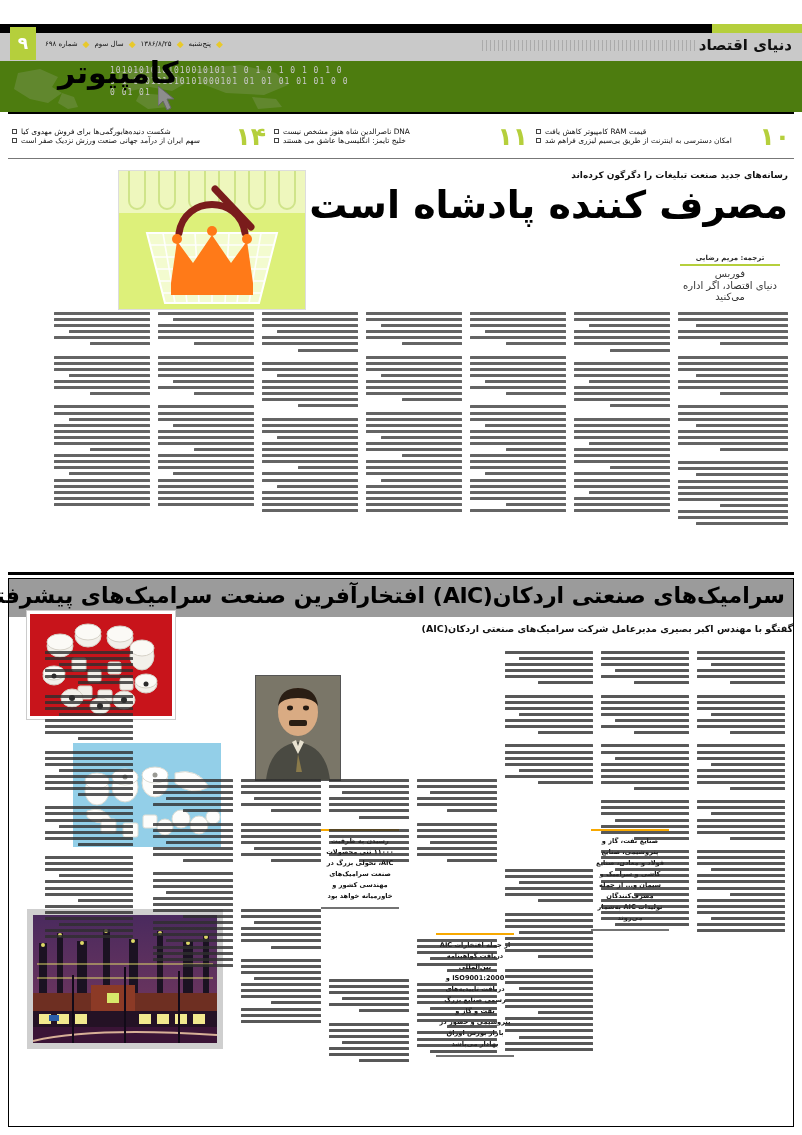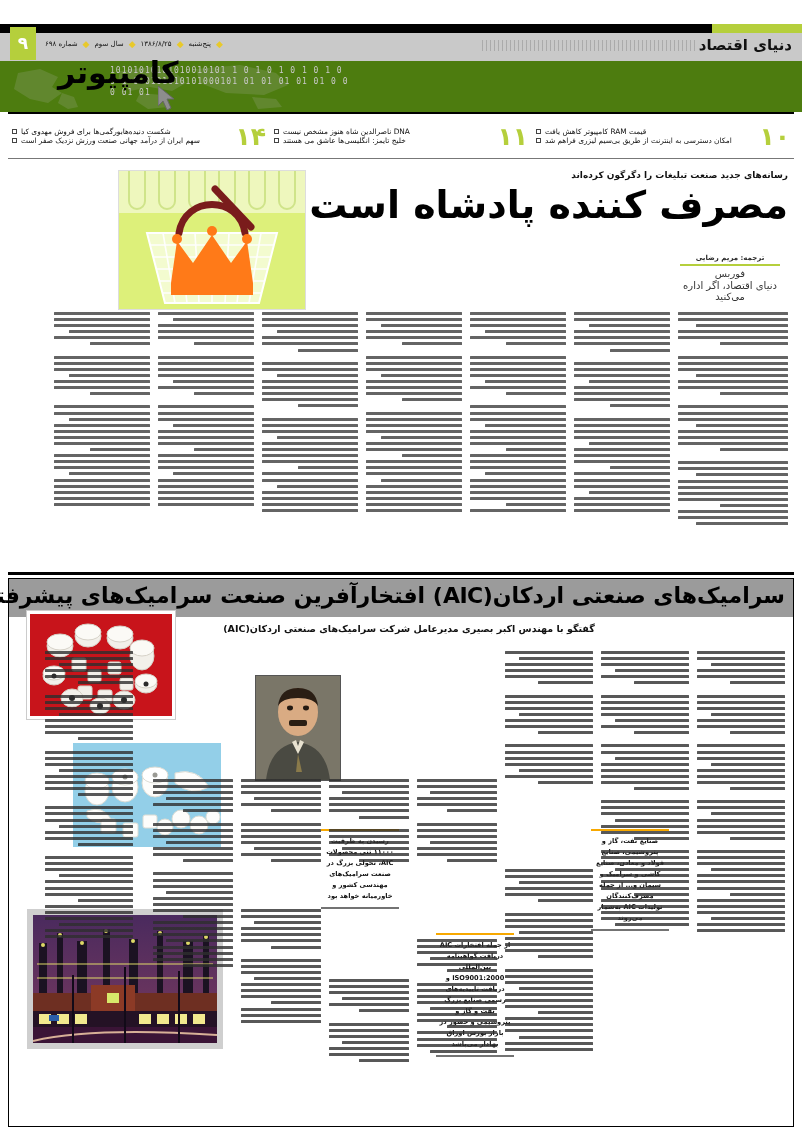--- a/index.html
+++ b/index.html
@@ -262,21 +262,21 @@
     text-align: center;
     font-size: 22px; font-weight: bold;
     color: #000;
     direction: rtl;
     letter-spacing: -.5px;
     white-space: nowrap;
   }
   .aic-sub1 {
     position: absolute;
     top: 44px; left: 16px; right: 0;
-    text-align: center;
+    text-align: right;
     font-size: 9.5px; font-weight: bold;
     color: #111;
     direction: rtl;
   }
   .aic-sub2 {
     position: absolute;
     top: 58px; left: 0; right: 0;
     text-align: center;
     font-size: 10.5px; font-weight: bold;
     color: #111;

